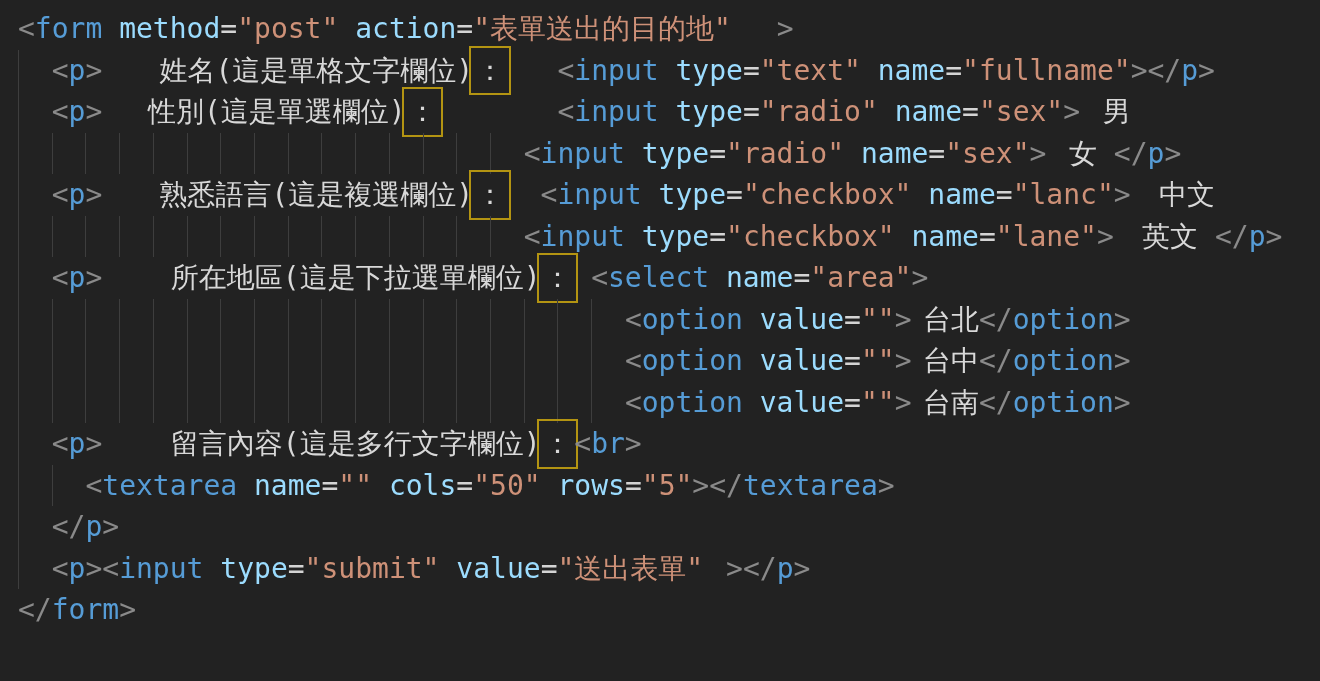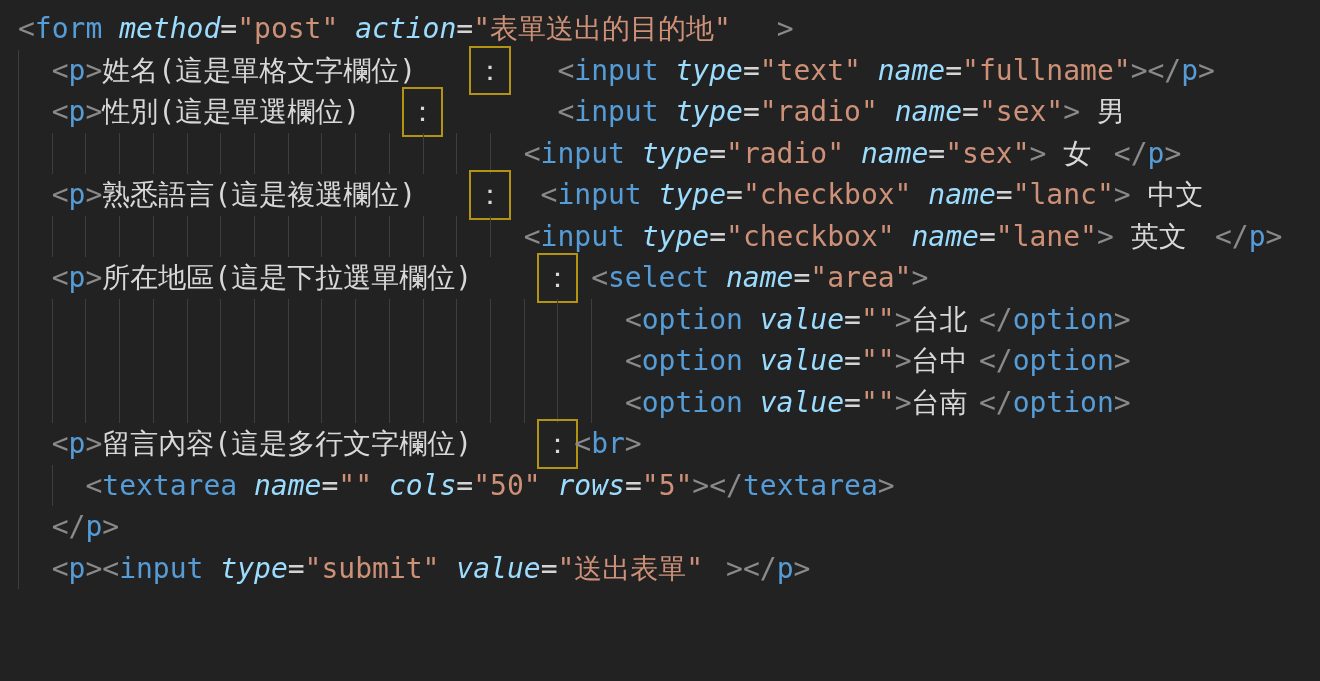--- a/index.html
+++ b/index.html
@@ -24,24 +24,24 @@
     position:absolute;
     left:0;top:0;height:100%;
     background:repeating-linear-gradient(90deg,
       var(--guide,#3e3e3e) 0, var(--guide,#3e3e3e) 1px,
       transparent 1px, transparent 2ch);
     pointer-events:none;
   }
   .tk{white-space:pre;}
   .tk-pun{color:var(--pun,#8a8a8a);}
   .tk-tag{color:var(--tag,#569cd6);text-align:center;}
-  .tk-att{color:var(--att,#9cdcfe);font-style:italic;}
+  .tk-att{color:var(--att,#9cdcfe);}
   .tk-eq{color:var(--eq,#d4d4d4);}
   .tk-str{color:var(--str,#ce9178);}
-  .tk-txt{color:var(--txt,#d8d8d8);}
+  .tk-txt{color:var(--txt,#d8d8d8);text-align:right;}
   .cjk{display:inline-block;white-space:pre;vertical-align:baseline;}
   .tk-box{
     color:var(--txt,#d8d8d8);
     text-align:center;
     outline:2px solid var(--box,#b39412);
     outline-offset:2px;
   }
 </style>
 </head>
 <body>
@@ -54,13 +54,14 @@
     <div class="code-line"><span class="indent-guides" style="width: 1ch;"></span><span class="tk tk-txt">  </span><span class="tk tk-pun">&lt;</span><span class="tk tk-tag">p</span><span class="tk tk-pun">&gt;</span><span class="tk tk-txt cjk" style="width: 22ch;">熟悉語言(這是複選欄位)</span><span class="tk tk-box cjk" style="width: 2ch;">：</span><span class="tk tk-txt">  </span><span class="tk tk-pun">&lt;</span><span class="tk tk-tag">input</span><span class="tk tk-txt"> </span><span class="tk tk-att">type</span><span class="tk tk-eq">=</span><span class="tk tk-str">"checkbox"</span><span class="tk tk-txt"> </span><span class="tk tk-att">name</span><span class="tk tk-eq">=</span><span class="tk tk-str">"lanc"</span><span class="tk tk-pun">&gt;</span><span class="tk tk-txt cjk" style="width: 5ch;"> 中文</span></div>
     <div class="code-line"><span class="indent-guides" style="width: 29ch;"></span><span class="tk tk-txt">                              </span><span class="tk tk-pun">&lt;</span><span class="tk tk-tag">input</span><span class="tk tk-txt"> </span><span class="tk tk-att">type</span><span class="tk tk-eq">=</span><span class="tk tk-str">"checkbox"</span><span class="tk tk-txt"> </span><span class="tk tk-att">name</span><span class="tk tk-eq">=</span><span class="tk tk-str">"lane"</span><span class="tk tk-pun">&gt;</span><span class="tk tk-txt cjk" style="width: 6ch;"> 英文 </span><span class="tk tk-pun">&lt;/</span><span class="tk tk-tag">p</span><span class="tk tk-pun">&gt;</span></div>
     <div class="code-line"><span class="indent-guides" style="width: 1ch;"></span><span class="tk tk-txt">  </span><span class="tk tk-pun">&lt;</span><span class="tk tk-tag">p</span><span class="tk tk-pun">&gt;</span><span class="tk tk-txt cjk" style="width: 26ch;">所在地區(這是下拉選單欄位)</span><span class="tk tk-box cjk" style="width: 2ch;">：</span><span class="tk tk-txt"> </span><span class="tk tk-pun">&lt;</span><span class="tk tk-tag">select</span><span class="tk tk-txt"> </span><span class="tk tk-att">name</span><span class="tk tk-eq">=</span><span class="tk tk-str">"area"</span><span class="tk tk-pun">&gt;</span></div>
     <div class="code-line"><span class="indent-guides" style="width: 35ch;"></span><span class="tk tk-txt">                                    </span><span class="tk tk-pun">&lt;</span><span class="tk tk-tag">option</span><span class="tk tk-txt"> </span><span class="tk tk-att">value</span><span class="tk tk-eq">=</span><span class="tk tk-str">""</span><span class="tk tk-pun">&gt;</span><span class="tk tk-txt cjk" style="width: 4ch;">台北</span><span class="tk tk-pun">&lt;/</span><span class="tk tk-tag">option</span><span class="tk tk-pun">&gt;</span></div>
     <div class="code-line"><span class="indent-guides" style="width: 35ch;"></span><span class="tk tk-txt">                                    </span><span class="tk tk-pun">&lt;</span><span class="tk tk-tag">option</span><span class="tk tk-txt"> </span><span class="tk tk-att">value</span><span class="tk tk-eq">=</span><span class="tk tk-str">""</span><span class="tk tk-pun">&gt;</span><span class="tk tk-txt cjk" style="width: 4ch;">台中</span><span class="tk tk-pun">&lt;/</span><span class="tk tk-tag">option</span><span class="tk tk-pun">&gt;</span></div>
     <div class="code-line"><span class="indent-guides" style="width: 35ch;"></span><span class="tk tk-txt">                                    </span><span class="tk tk-pun">&lt;</span><span class="tk tk-tag">option</span><span class="tk tk-txt"> </span><span class="tk tk-att">value</span><span class="tk tk-eq">=</span><span class="tk tk-str">""</span><span class="tk tk-pun">&gt;</span><span class="tk tk-txt cjk" style="width: 4ch;">台南</span><span class="tk tk-pun">&lt;/</span><span class="tk tk-tag">option</span><span class="tk tk-pun">&gt;</span></div>
     <div class="code-line"><span class="indent-guides" style="width: 1ch;"></span><span class="tk tk-txt">  </span><span class="tk tk-pun">&lt;</span><span class="tk tk-tag">p</span><span class="tk tk-pun">&gt;</span><span class="tk tk-txt cjk" style="width: 26ch;">留言內容(這是多行文字欄位)</span><span class="tk tk-box cjk" style="width: 2ch;">：</span><span class="tk tk-pun">&lt;</span><span class="tk tk-tag">br</span><span class="tk tk-pun">&gt;</span></div>
     <div class="code-line"><span class="indent-guides" style="width: 3ch;"></span><span class="tk tk-txt">    </span><span class="tk tk-pun">&lt;</span><span class="tk tk-tag">textarea</span><span class="tk tk-txt"> </span><span class="tk tk-att">name</span><span class="tk tk-eq">=</span><span class="tk tk-str">""</span><span class="tk tk-txt"> </span><span class="tk tk-att">cols</span><span class="tk tk-eq">=</span><span class="tk tk-str">"50"</span><span class="tk tk-txt"> </span><span class="tk tk-att">rows</span><span class="tk tk-eq">=</span><span class="tk tk-str">"5"</span><span class="tk tk-pun">&gt;</span><span class="tk tk-pun">&lt;/</span><span class="tk tk-tag">textarea</span><span class="tk tk-pun">&gt;</span></div>
     <div class="code-line"><span class="indent-guides" style="width: 1ch;"></span><span class="tk tk-txt">  </span><span class="tk tk-pun">&lt;/</span><span class="tk tk-tag">p</span><span class="tk tk-pun">&gt;</span></div>
     <div class="code-line"><span class="indent-guides" style="width: 1ch;"></span><span class="tk tk-txt">  </span><span class="tk tk-pun">&lt;</span><span class="tk tk-tag">p</span><span class="tk tk-pun">&gt;</span><span class="tk tk-pun">&lt;</span><span class="tk tk-tag">input</span><span class="tk tk-txt"> </span><span class="tk tk-att">type</span><span class="tk tk-eq">=</span><span class="tk tk-str">"submit"</span><span class="tk tk-txt"> </span><span class="tk tk-att">value</span><span class="tk tk-eq">=</span><span class="tk tk-str cjk" style="width: 10ch;">"送出表單"</span><span class="tk tk-pun">&gt;</span><span class="tk tk-pun">&lt;/</span><span class="tk tk-tag">p</span><span class="tk tk-pun">&gt;</span></div>
+    <div class="code-line"><span class="tk tk-pun">&lt;/</span><span class="tk tk-tag">form</span><span class="tk tk-pun">&gt;</span></div>
   </div>
 
 </body></html>

